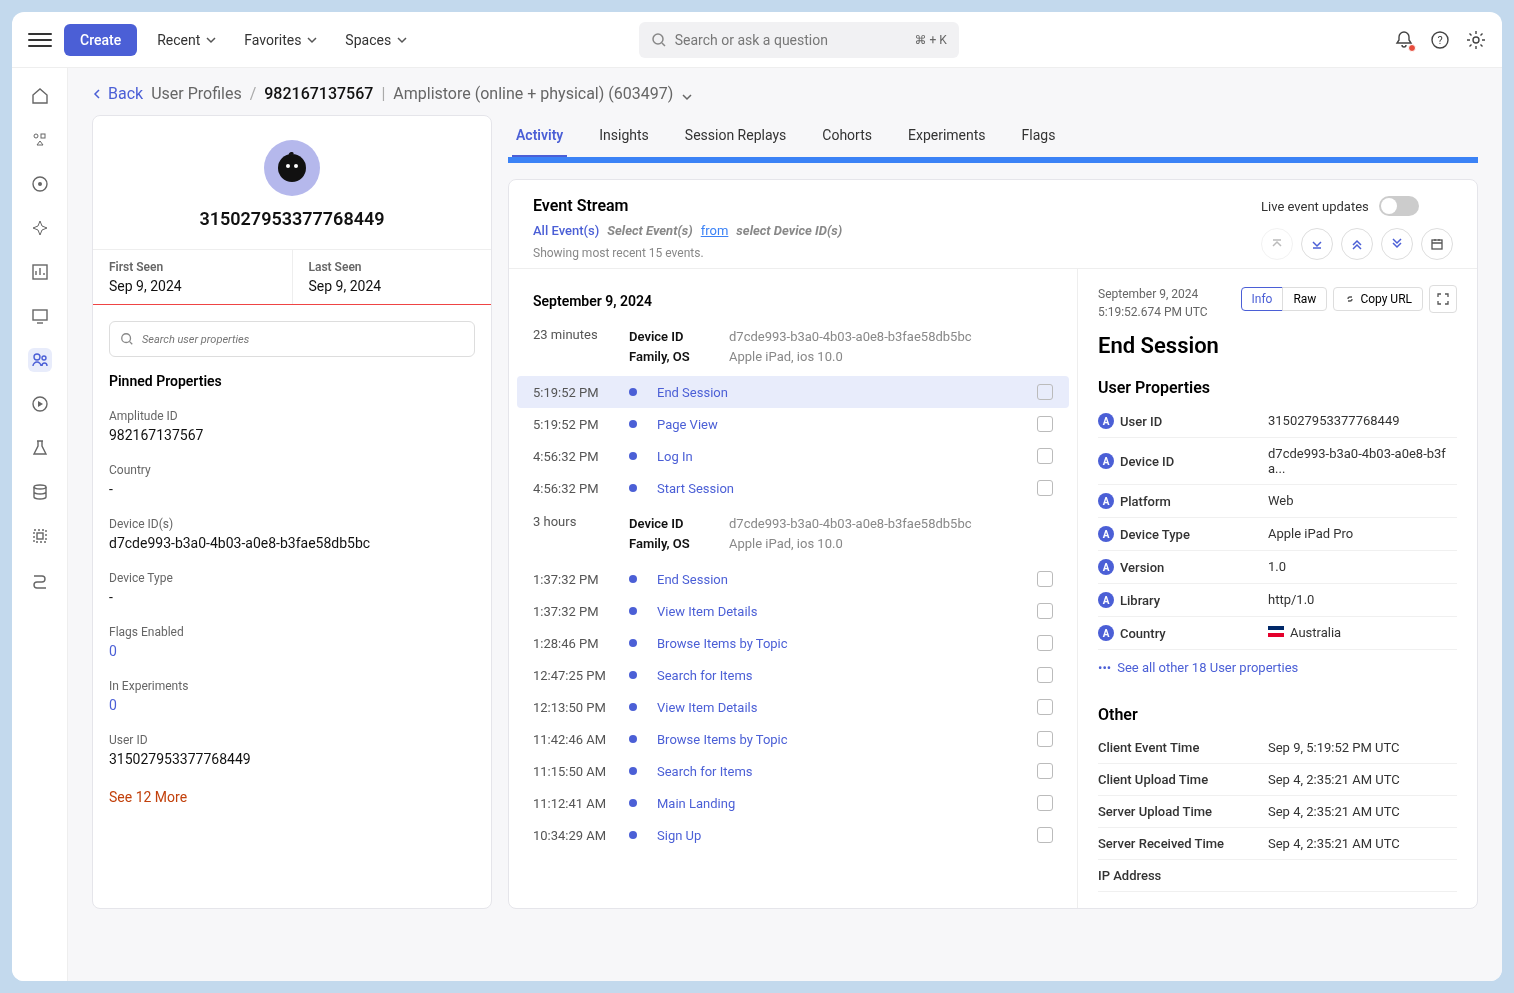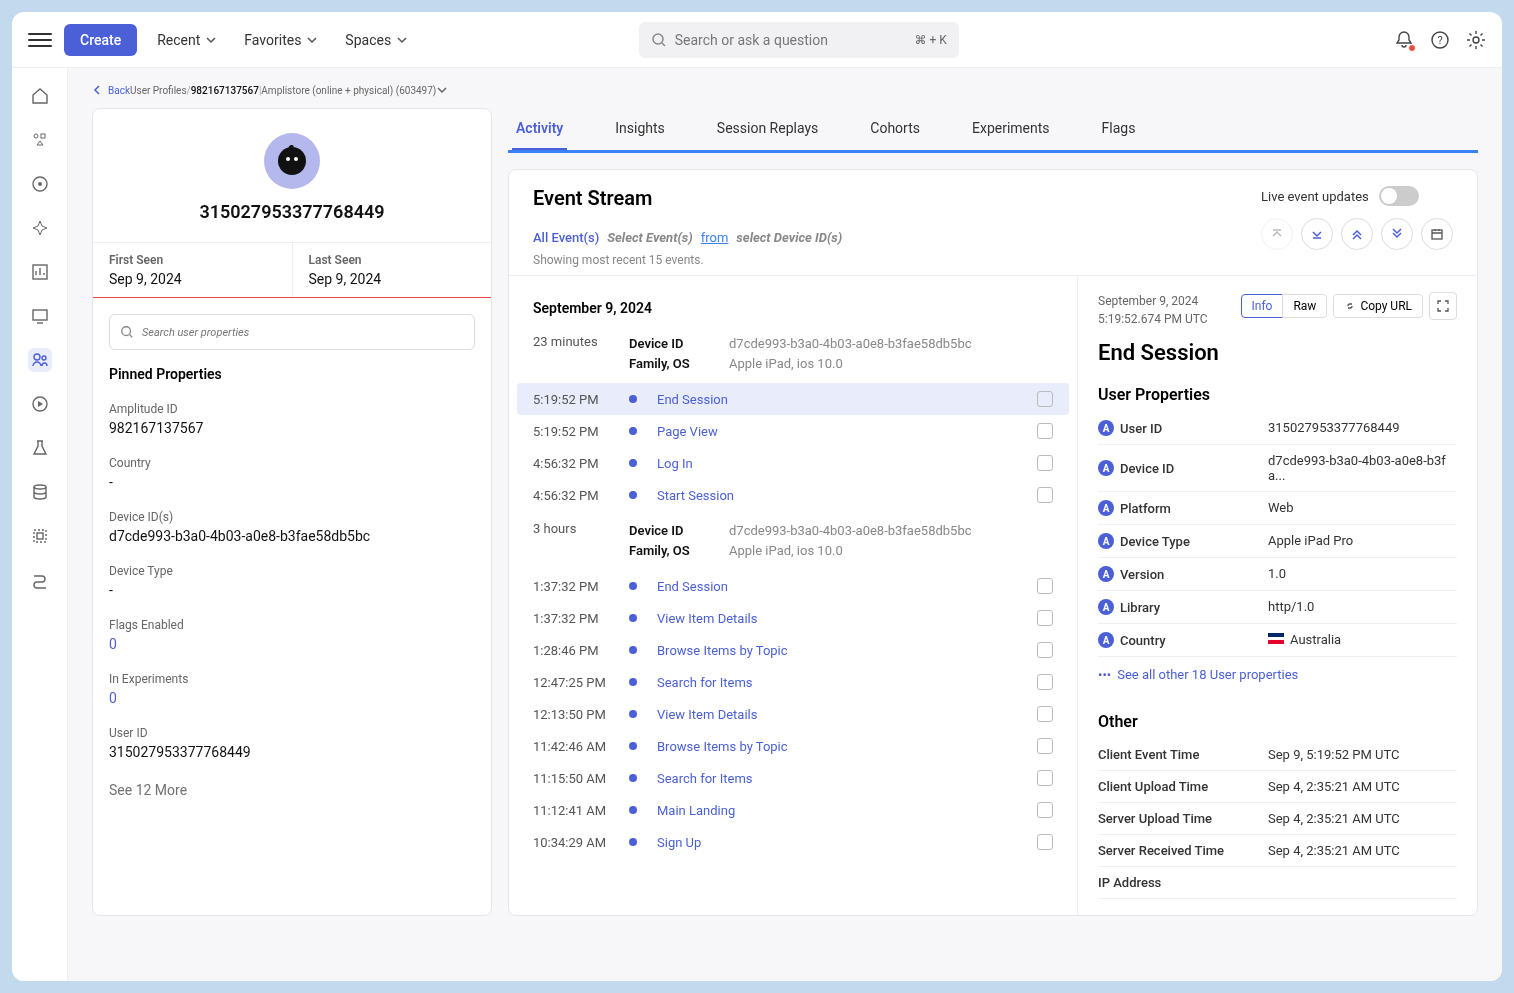--- a/index.html
+++ b/index.html
@@ -14,21 +14,21 @@
 .search-box { margin-left:auto; margin-right:auto; width:320px; height:36px; background:#f1f1f3; border-radius:6px; display:flex; align-items:center; padding:0 12px; gap:8px; color:#777; font-size:14px; }
 .search-shortcut { margin-left:auto; font-size:12px; color:#666; }
 .topbar-right { margin-left:auto; display:flex; gap:16px; align-items:center; }
 .icon-btn { width:20px; height:20px; cursor:pointer; position:relative; }
 .notif-dot { position:absolute; bottom:-2px; right:-2px; width:8px; height:8px; background:#e74c3c; border-radius:50%; border:1px solid #fff; }
 .main { flex:1; display:flex; overflow:hidden; }
 .sidebar { width:56px; background:#fff; border-right:1px solid #eee; display:flex; flex-direction:column; align-items:center; padding-top:16px; gap:20px; }
 .sidebar-icon { width:24px; height:24px; cursor:pointer; display:flex; align-items:center; justify-content:center; color:#666; border-radius:6px; }
 .sidebar-icon.active { background:#e8ecfb; color:#4b5fd6; }
 .content { flex:1; background:#f7f7f9; overflow:auto; padding:0; }
-.breadcrumbs { padding:16px 24px 12px; display:flex; align-items:flex-end; gap:0; font-size:10px; }
+.breadcrumbs { padding:16px 24px 12px; display:flex; align-items:flex-end; gap:8px; font-size:16px; }
 .back-link { color:#4b5fd6; cursor:pointer; display:flex; align-items:center; gap:4px; }
 .crumb { color:#666; }
 .crumb-sep { color:#aaa; }
 .crumb.strong { color:#111; font-weight:500; }
 .body { display:flex; gap:16px; padding:0 24px 24px; }
 .left-panel { width:400px; background:#fff; border-radius:8px; border:1px solid #e5e5ea; padding:24px 0; }
 .avatar-area { display:flex; flex-direction:column; align-items:center; gap:12px; padding-bottom:20px; }
 .avatar { width:56px; height:56px; border-radius:50%; background:#b5b8ec; display:flex; align-items:center; justify-content:center; }
 .avatar svg { width:36px; height:36px; }
 .profile-id { font-size:18px; font-weight:600; color:#111; }
@@ -37,28 +37,28 @@
 .seen-cell:first-child { border-right:1px solid #eee; }
 .seen-label { font-size:12px; color:#666; font-weight:600; }
 .seen-val { font-size:14px; color:#111; margin-top:4px; }
 .prop-search { margin:16px; height:36px; border:1px solid #ddd; border-radius:6px; display:flex; align-items:center; padding:0 10px; gap:8px; }
 .prop-search input { border:none; outline:none; flex:1; font-size:11px; font-style:italic; color:#888; }
 .section-title { font-size:14px; font-weight:600; padding:0 16px 10px; }
 .prop-item { padding:10px 16px; }
 .prop-label { font-size:12px; color:#666; }
 .prop-val { font-size:14px; color:#111; margin-top:4px; word-break:break-all; }
 .prop-val.link { color:#4b5fd6; cursor:pointer; }
-.see-more { color:#737373; font-size:14px; padding:12px 16px; cursor:pointer; }
+.see-more { color:#c2410c; font-size:14px; padding:12px 16px; cursor:pointer; }
 .right-area { flex:1; display:flex; flex-direction:column; }
-.tabs { display:flex; gap:44px; border-bottom:3px solid #3b82f6; padding:0 4px; }
+.tabs { display:flex; gap:28px; border-bottom:6px solid #3b82f6; padding:0 4px; }
 .tab { padding:12px 4px; font-size:14px; color:#333; cursor:pointer; border-bottom:2px solid transparent; }
 .tab.active { color:#4b5fd6; border-bottom-color:#4b5fd6; font-weight:600; }
 .stream-wrap { background:#fff; border:1px solid #e5e5ea; border-radius:8px; margin-top:16px; flex:1; display:flex; flex-direction:column; overflow:hidden; }
 .stream-header { padding:16px 24px 8px; display:flex; align-items:flex-start; justify-content:space-between; }
-.stream-title { font-size:20px; font-weight:600; margin-bottom:20px; }
+.stream-title { font-size:16px; font-weight:600; margin-bottom:8px; }
 .stream-filters { display:flex; gap:8px; align-items:center; font-size:13px; }
 .filter-link { color:#4b5fd6; font-weight:500; cursor:pointer; }
 .filter-italic { font-style:italic; color:#888;font-weight:bold; }
 .filter-plain { color:#3b82f6;text-decoration:underline; }
 .live-toggle { display:flex; align-items:center; gap:10px; font-size:13px; color:#333; }
 .toggle { width:40px; height:20px; background:#ccc; border-radius:10px; position:relative; cursor:pointer; }
 .toggle::after { content:''; position:absolute; left:2px; top:2px; width:16px; height:16px; background:#fff; border-radius:50%; }
 .stream-controls { display:flex; gap:8px; padding:0 24px 12px; justify-content:flex-end; }
 .circle-btn { width:32px; height:32px; border:1px solid #ddd; border-radius:50%; display:flex; align-items:center; justify-content:center; cursor:pointer; background:#fff; }
 .circle-btn.disabled { opacity:.4; }

